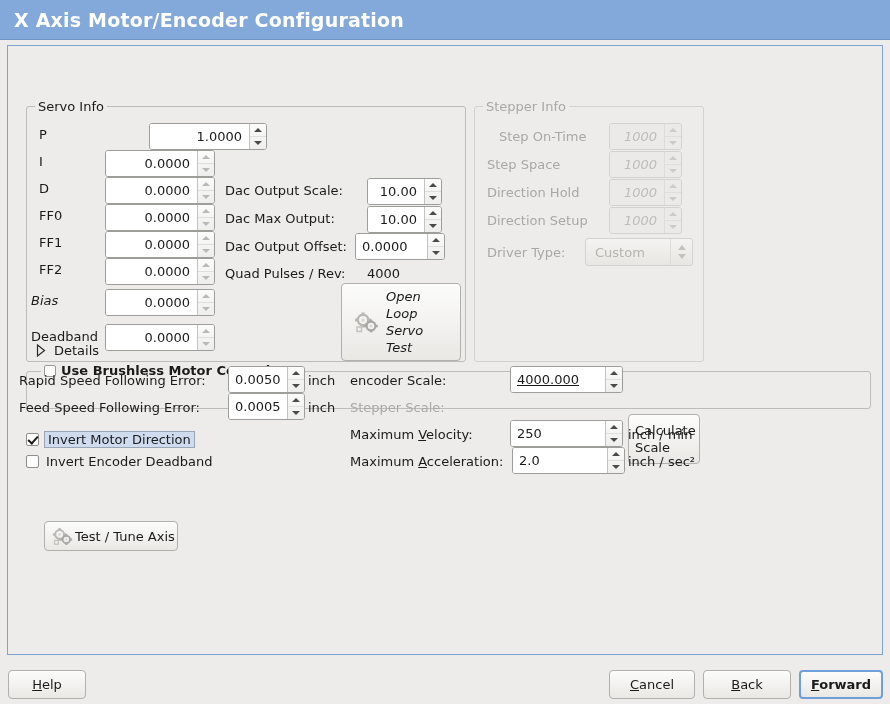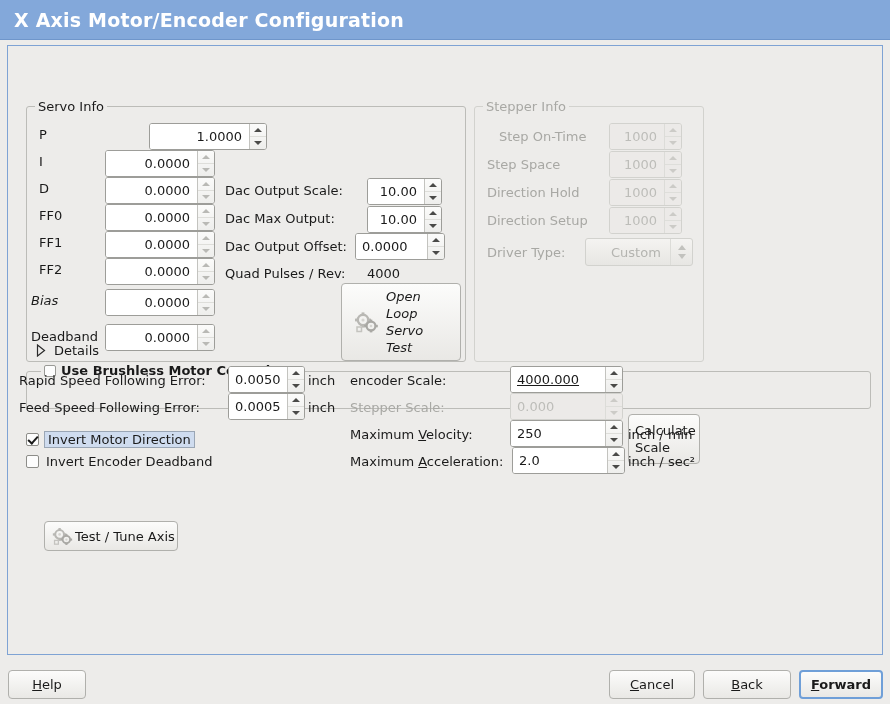--- a/index.html
+++ b/index.html
@@ -106,21 +106,21 @@
     content: ""; position: absolute; left: 50%; top: 50%;
     width: 0; height: 0; transform: translate(-50%,-50%);
     border-left: 4px solid transparent; border-right: 4px solid transparent;
   }
   .spin .btns .ar.up::after { border-bottom: 4px solid #4a4a48; }
   .spin .btns .ar.dn::after { border-top: 4px solid #4a4a48; }
   .spin.dim .btns .ar.up::after { border-bottom-color: #b9b9b5; }
   .spin.dim .btns .ar.dn::after { border-top-color: #b9b9b5; }
 
   .spin.disabled { border-color: #d2d2ce; background: #eceae8; }
-  .spin.disabled .val { background: #eceae8; color: #bdbdb9; }
+  .spin.disabled .val { background: #eceae8; color: #bdbdb9; font-style: italic; }
   .spin.disabled .btns { background: #eceae8; border-left-color: #dcdcd8; }
   .spin.disabled .btns .ar.up::after { border-bottom-color: #cccbc7; }
   .spin.disabled .btns .ar.dn::after { border-top-color: #cccbc7; }
 
   
   .combo {
     position: absolute; height: 28px;
     border: 1px solid #d2d2ce; border-radius: 3px;
     background: linear-gradient(#f4f3f1,#e7e6e3);
     display: flex; align-items: center;
@@ -374,21 +374,21 @@
         </div>
     </div>
     <div class="spin disabled" style="left:134px; top:100px; width:73px;">
       <div class="val">1000</div>
       <div class="btns">
           <div class="ar up"></div>
           <div class="ar dn"></div>
         </div>
     </div>
 
-    <div class="combo" style="left:110px; top:131px; width:108px;padding-left:16px;">
+    <div class="combo" style="left:110px; top:131px; width:108px;">
       <div class="ctext">Custom</div>
       <div class="carr"></div>
     </div>
   </div>
 
   <div class="group" id="grp-brushless">
     <div class="legend">
       <span class="legend-check"></span><span>Use Brushless Motor Control</span>
     </div>
   </div>
@@ -459,27 +459,20 @@
   <div class="lbl" style="left:342px; top:327px;">encoder Scale:</div>
   <div class="spin left" style="left:502px; top:320px; width:113px;text-decoration:underline;">
     <div class="val">4000.000</div>
     <div class="btns">
         <div class="ar up"></div>
         <div class="ar dn"></div>
       </div>
   </div>
 
   <div class="lbl dis" style="left:342px; top:354px;">Stepper Scale:</div>
-  <div class="spin left disabled" style="left:502px; top:347px; width:113px;">
-    <div class="val">0.000</div>
-    <div class="btns">
-        <div class="ar up"></div>
-        <div class="ar dn"></div>
-      </div>
-  </div>
 
   <div class="btn" id="btn-calc">
     <span>
       <span>Calculate</span><br>
       <span>Scale</span>
     </span>
   </div>
 
   <div class="lbl" style="left:342px; top:381px;"><span>Maximum </span><span class="mn">V</span><span>elocity:</span></div>
   <div class="spin left" style="left:502px; top:374px; width:113px;">

